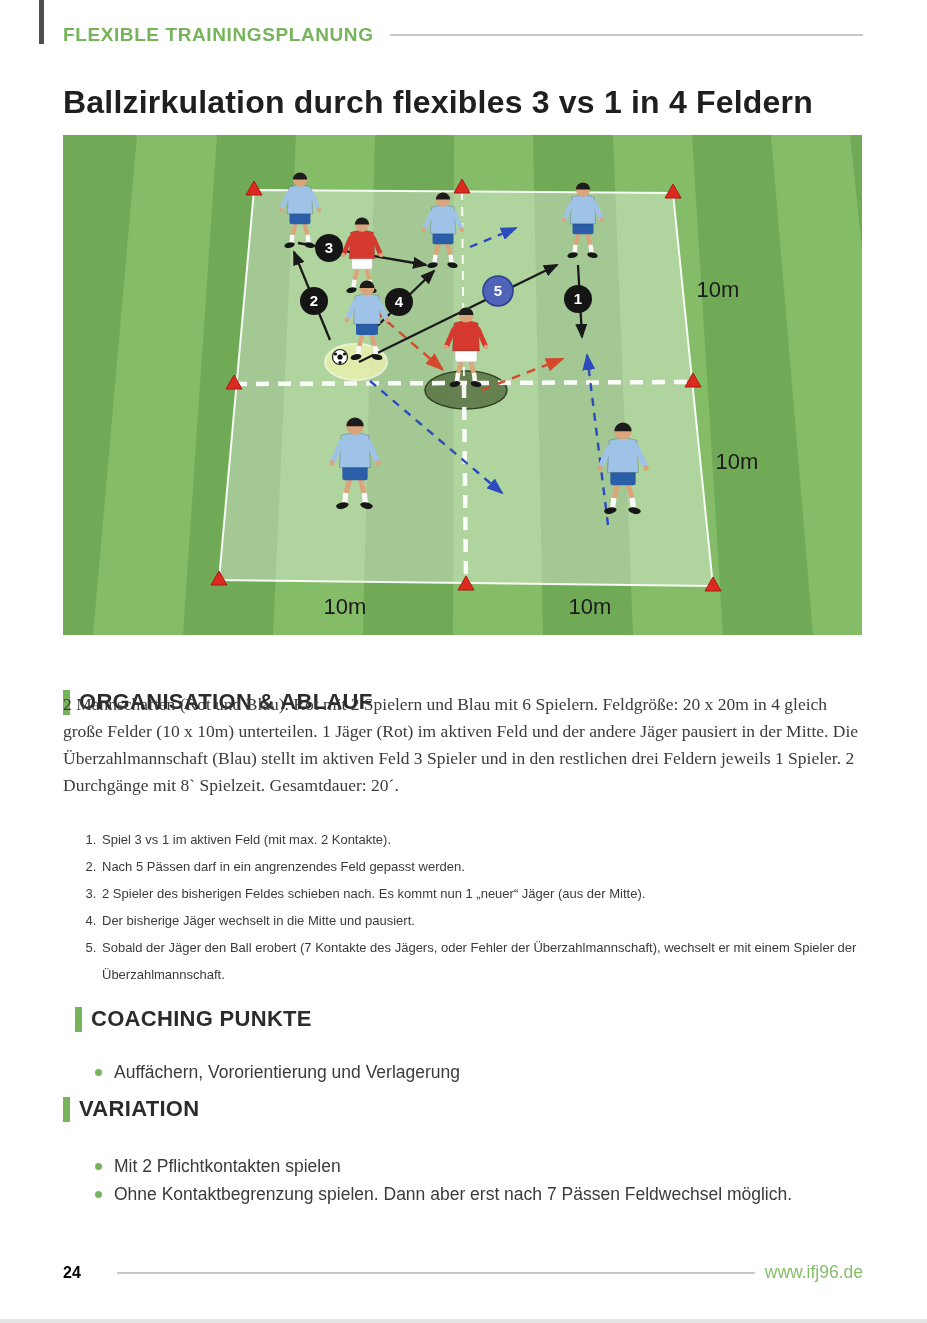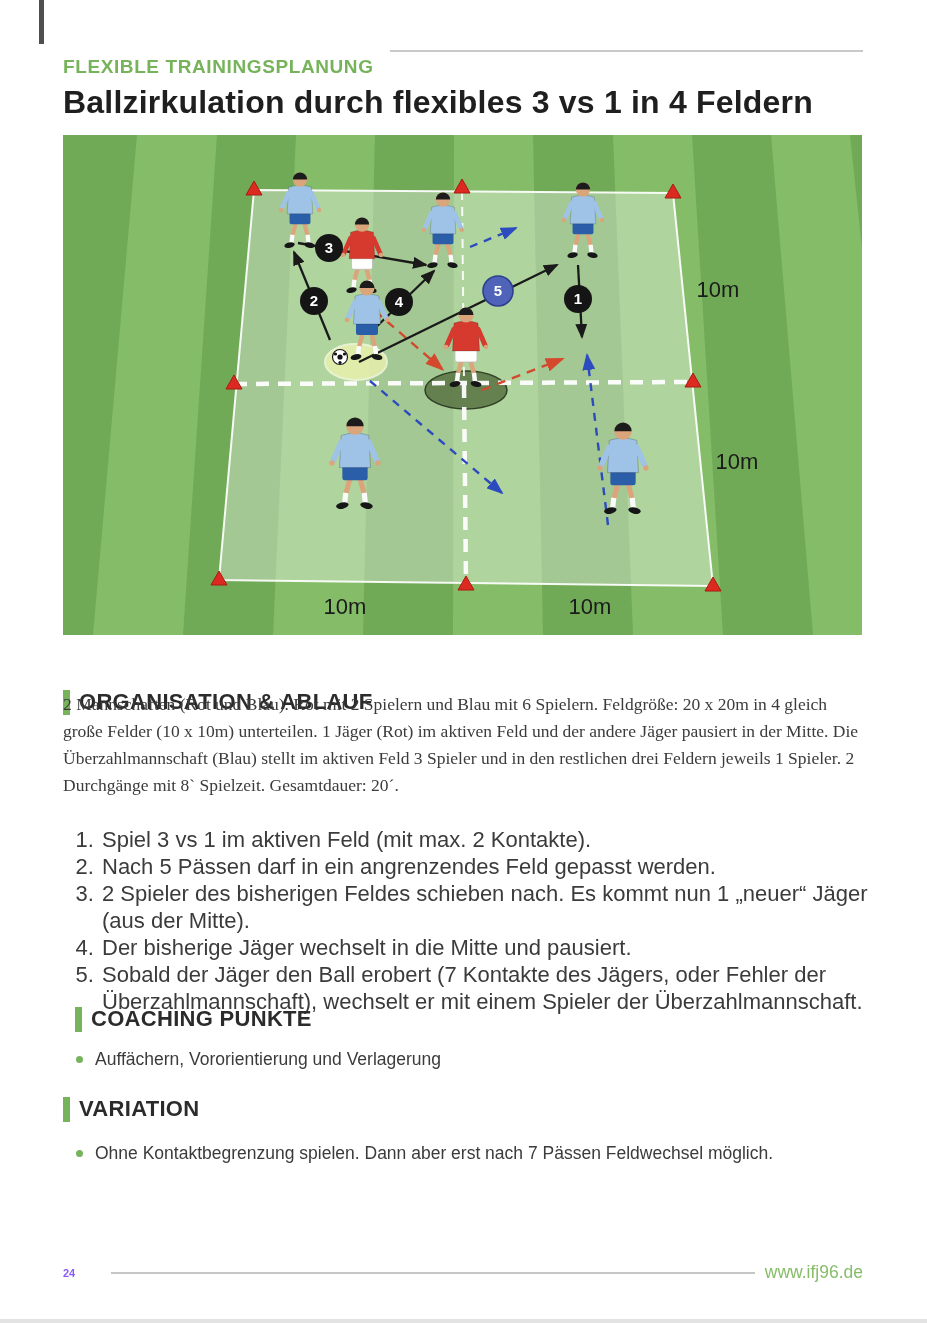--- a/index.html
+++ b/index.html
@@ -2,37 +2,37 @@
 <html><head>
 <meta charset="utf-8">
 <style>
   * { margin:0; padding:0; box-sizing:border-box; }
   html,body { background:#ffffff; }
   body { font-family:"Liberation Sans", sans-serif; }
   .page { position:relative; width:927px; height:1323px; background:#fff; overflow:hidden;
           border-bottom:4px solid #e3e3e3; }
   .edge-bar { position:absolute; left:39px; top:0; width:5px; height:44px; background:#4f4f4f; }
   .kicker-row { position:absolute; left:63px; top:24px; width:800px; display:flex; align-items:center; }
-  .kicker { font-size:19px; font-weight:700; letter-spacing:0.6px; color:#76b35a;margin-top:32px; }
+  .kicker { font-size:19px; font-weight:700; letter-spacing:0.6px; color:#76b35a; }
   .kicker-line { flex:1; height:2px; background:#c9c9c9; margin-left:16px; }
   .title { position:absolute; left:63px; top:84px; width:800px; font-size:32px; font-weight:700; color:#1f1f1f; letter-spacing:0.2px; }
   .diagram { position:absolute; left:63px; top:135px; width:799px; height:500px; }
   .diagram svg { display:block; }
   .section-head { position:absolute; left:63px; display:flex; align-items:center; }
   .head-bar { width:7px; height:25px; background:#76b35a; margin-right:9px; }
   .head-text { font-size:22px; font-weight:700; color:#2b2b2b; letter-spacing:0.3px; }
   .body-text { position:absolute; left:63px; width:802px; font-size:17.5px; line-height:27px; color:#3b3b3b;font-family:Liberation Serif, serif; }
   ol.steps { position:absolute; left:63px; width:806px; list-style:decimal; padding-left:37px;
-             font-size:22px; line-height:27px; color:#3b3b3b; }
+             font-size:13px; line-height:27px; color:#3b3b3b; }
   ol.steps li { padding-left:2px; }
-  ul.dots { position:absolute; left:54px; width:802px; list-style:none; font-size:17.5px; line-height:27px; color:#3b3b3b; }
+  ul.dots { position:absolute; left:73px; width:802px; list-style:none; font-size:17.5px; line-height:27px; color:#3b3b3b;margin-top:13px; }
   ul.dots li { position:relative; padding-left:41px; margin-bottom:1px; }
   .dot { position:absolute; left:22px; top:10px; width:7px; height:7px; border-radius:50%; background:#76b35a; }
   .footer { position:absolute; left:63px; top:1262px; width:800px; display:flex; align-items:center; }
-  .page-num { font-size:11px; font-weight:600; color:#8b5cf6; }
+  .page-num { font-size:16px; font-weight:600; color:#000000; }
   .footer-line { flex:1; height:2px; background:#c6c6c6; margin:0 10px 0 36px; }
   .website { font-size:17.5px; font-weight:400; color:#87bc68; }
 </style>
 </head>
 <body>
 
 <div class="page">
 
   <div class="edge-bar"></div>
 
@@ -277,20 +277,21 @@
   <ul class="dots" style="top:1046px;">
     <li><span class="dot"></span><span>Auffächern, Vororientierung und Verlagerung</span></li>
   </ul>
 
   <div class="section-head" style="top:1096px;">
     <div class="head-bar"></div>
     <span class="head-text">VARIATION</span>
   </div>
 
   <ul class="dots" style="top:1140px;">
+    <li><span class="dot"></span><span>Mit 2 Pflichtkontakten spielen</span></li>
     <li><span class="dot"></span><span>Ohne Kontaktbegrenzung spielen. Dann aber erst nach 7 Pässen Feldwechsel möglich.</span></li>
   </ul>
 
   <div class="footer">
     <span class="page-num">24</span>
     <div class="footer-line"></div>
     <span class="website">www.ifj96.de</span>
   </div>
 
 </div>

